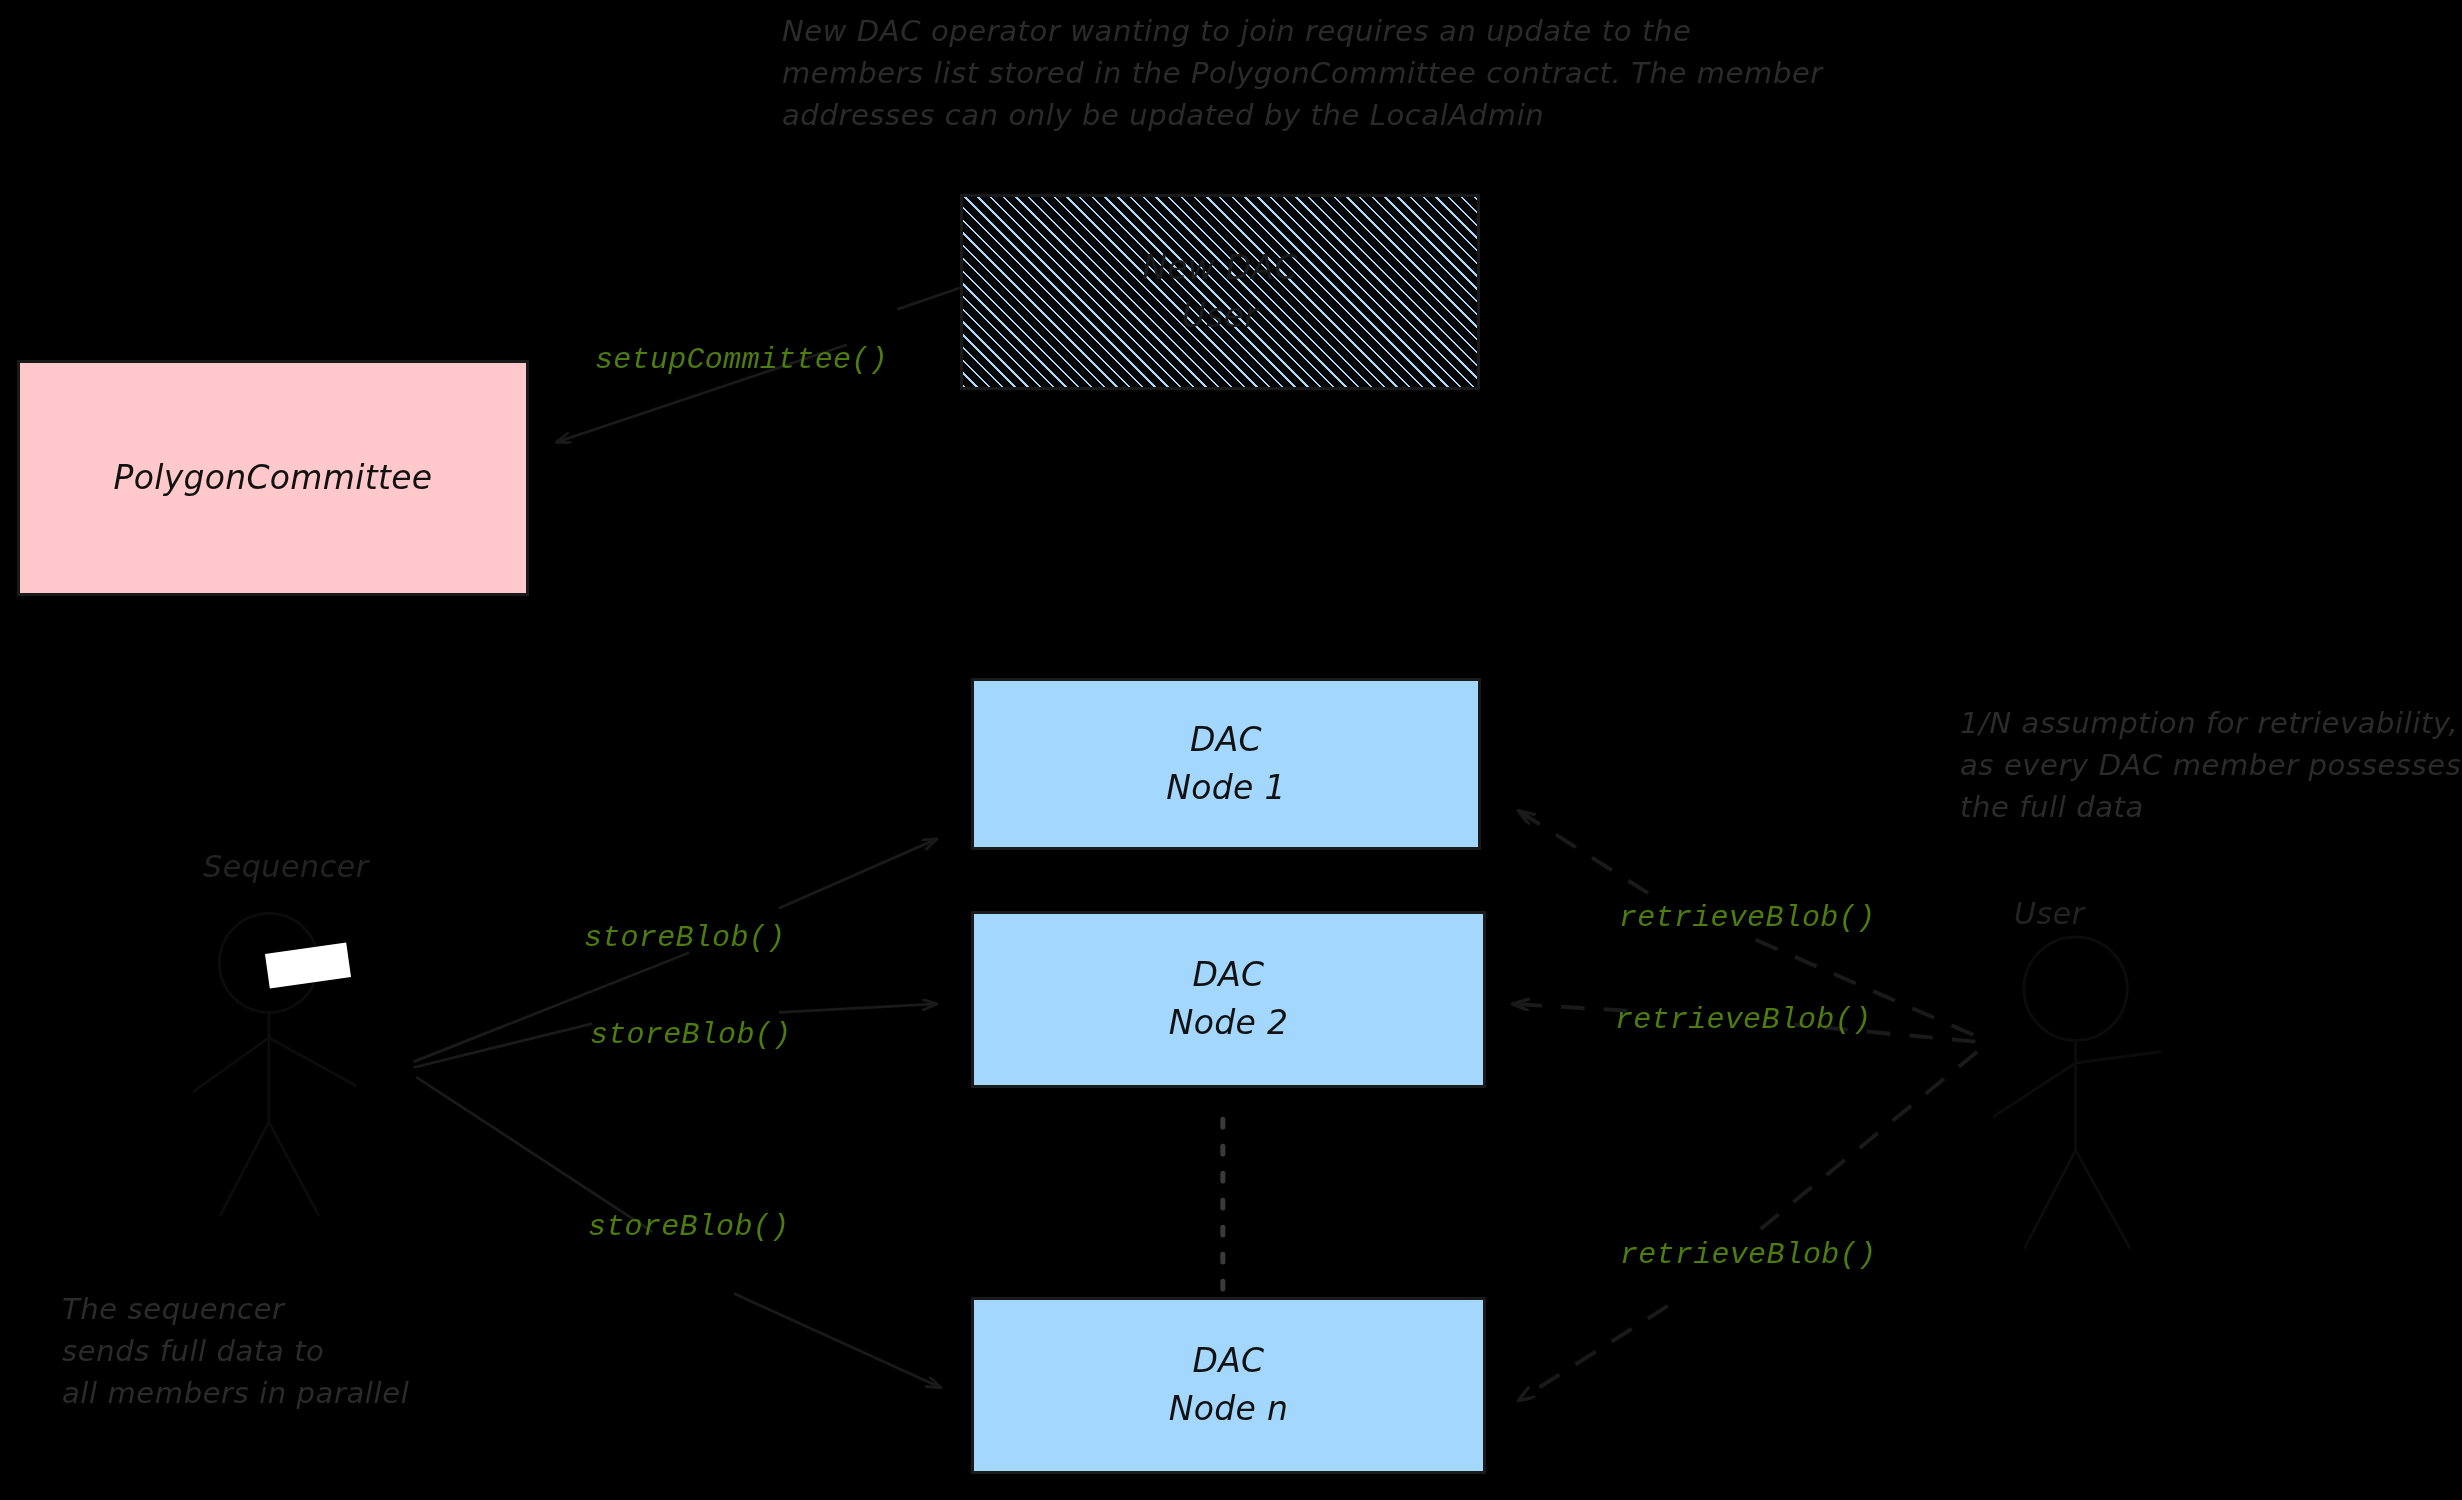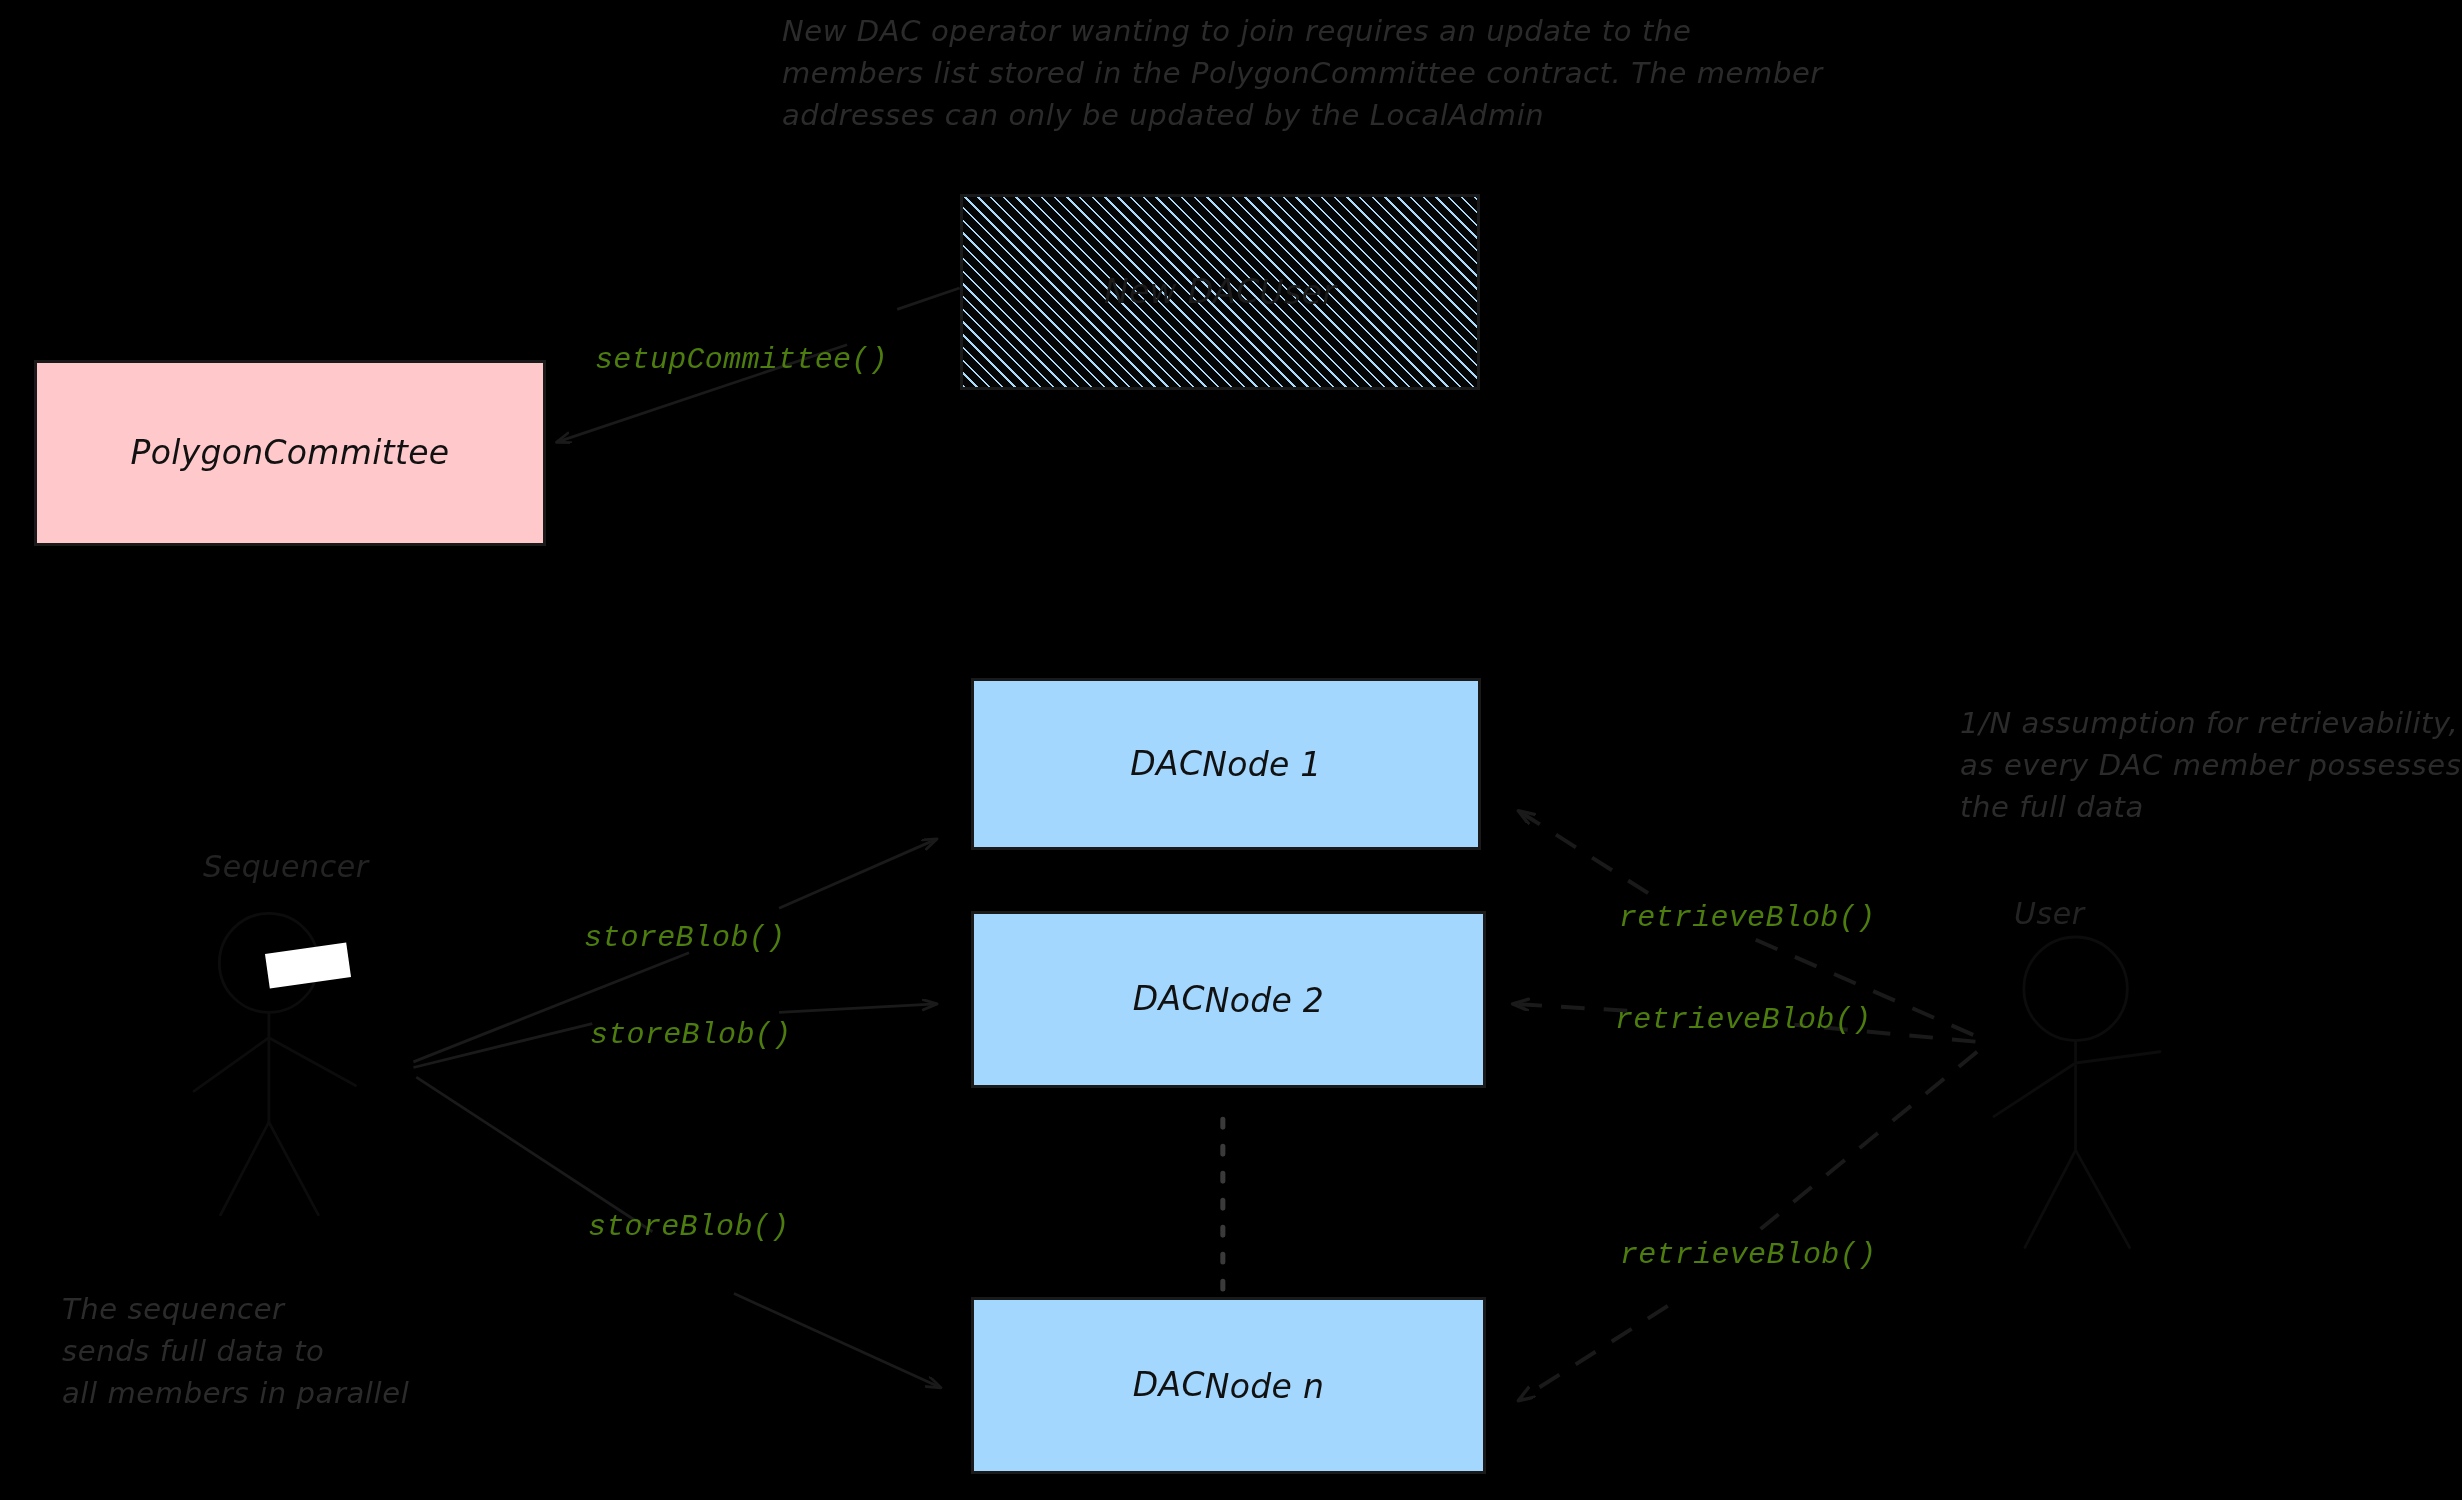--- a/index.html
+++ b/index.html
@@ -45,20 +45,21 @@
     letter-spacing:0.6px;
     white-space:nowrap;
   }
 
   
   .box{
     position:absolute;
     border:3.9px solid #1a1a1a;
     box-sizing:border-box;
     display:flex;
+    flex-direction:column;
     align-items:center;
     justify-content:center;
     color:#111;
     font-family:"DejaVu Sans", sans-serif;
     font-style:italic;
     font-size:33px;
     line-height:1.35;
     letter-spacing:0.3px;
     text-align:center;
   }
@@ -150,21 +151,21 @@
       <path d="M3690,2045 L3600,2218"></path>
       <path d="M3690,2045 L3786,2218"></path>
     </g>
   </svg>
 
   <div class="box box-hatch" style="left:960px;top:194px;width:520px;height:196px;">
     <span>New DAC</span>
     <span class="l2">User</span>
   </div>
 
-  <div class="box box-pink" style="left:34px;top:360px;width:512px;height:186px;">
+  <div class="box box-pink" style="left:17px;top:360px;width:512px;height:236px;">
     <span>PolygonCommittee</span>
   </div>
 
   <div class="box box-blue" style="left:963px;top:678px;width:510px;height:172px;">
     <span>DAC</span>
     <span class="l2">Node 1</span>
   </div>
 
   <div class="box box-blue" style="left:963px;top:911px;width:515px;height:177px;">
     <span>DAC</span>

